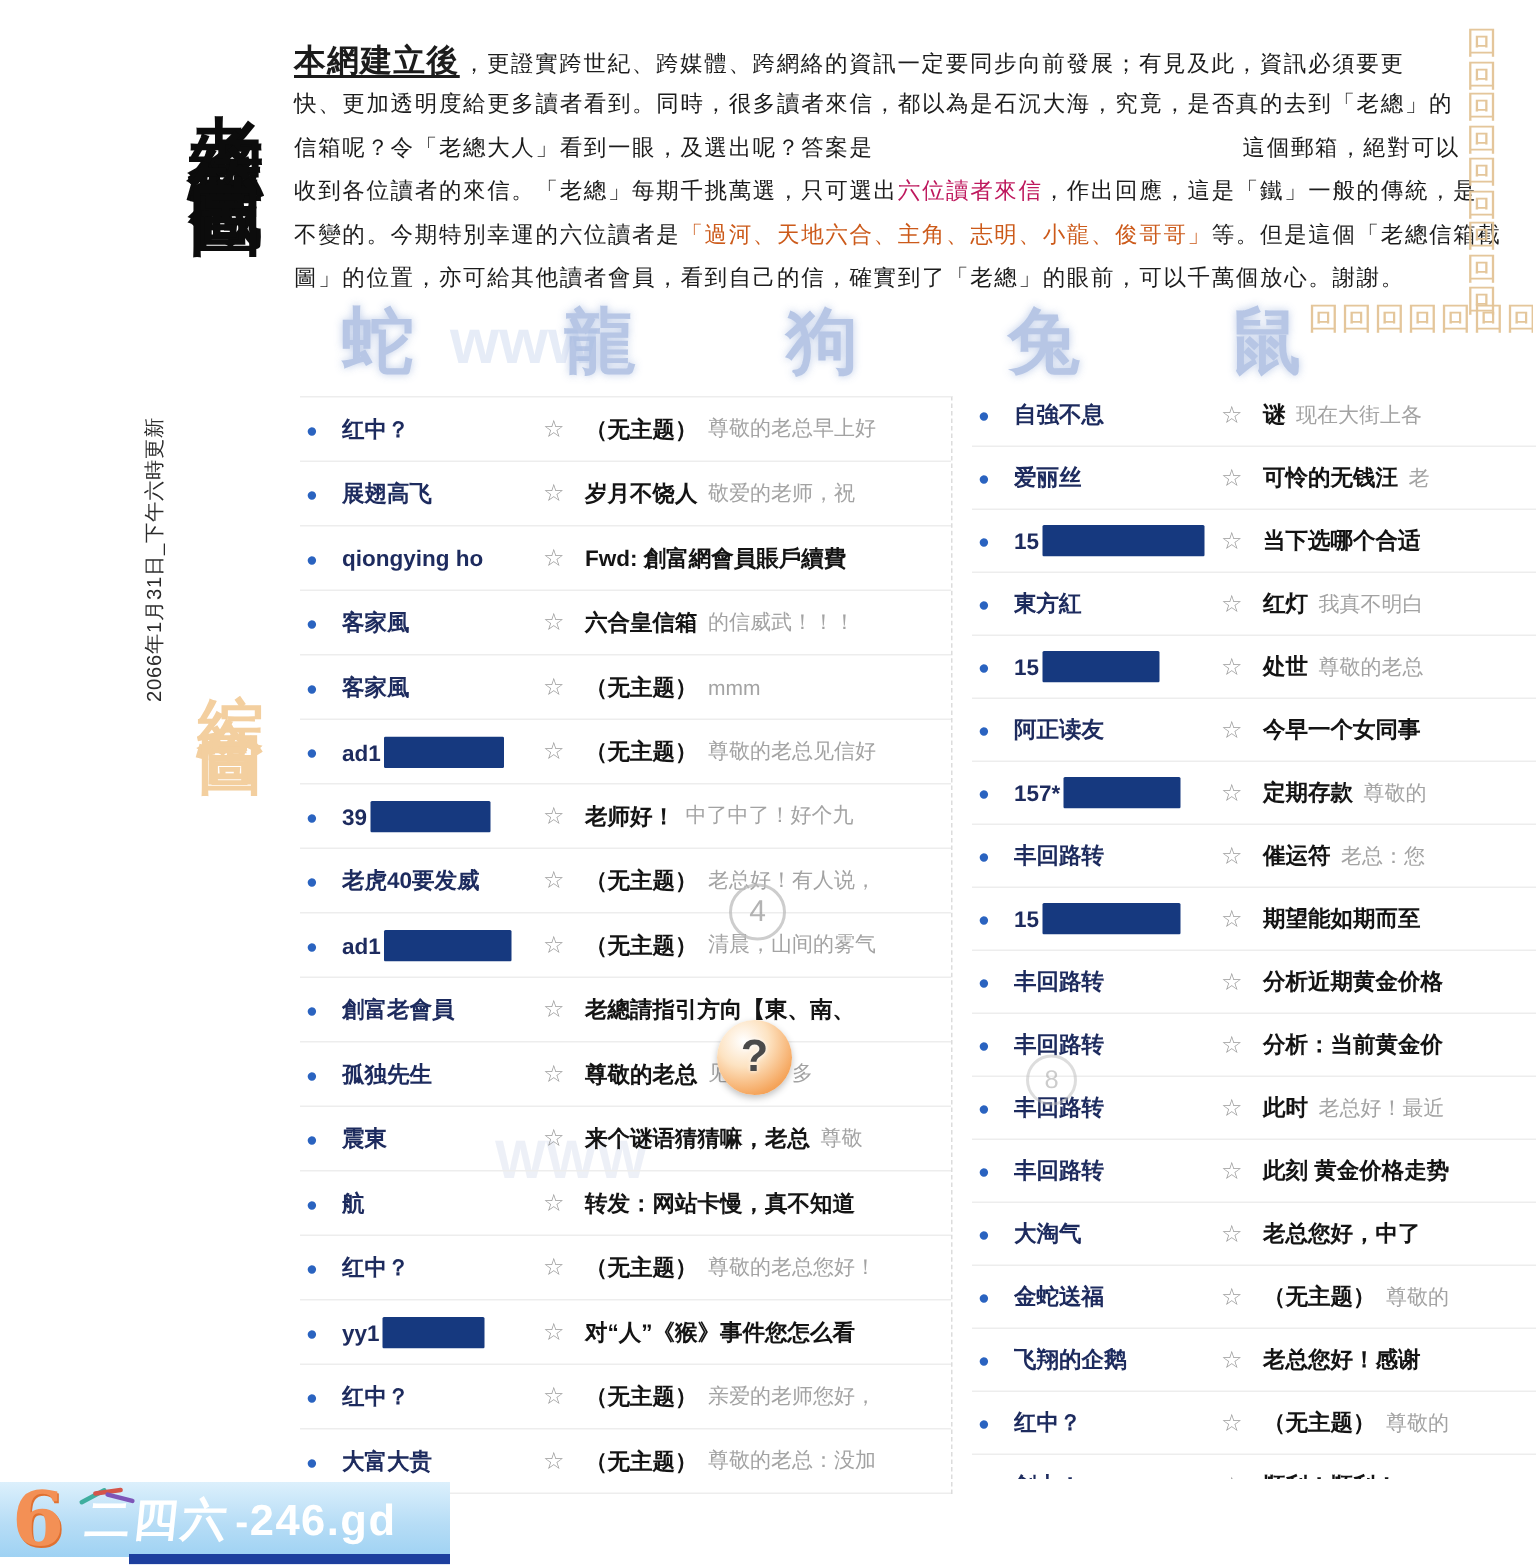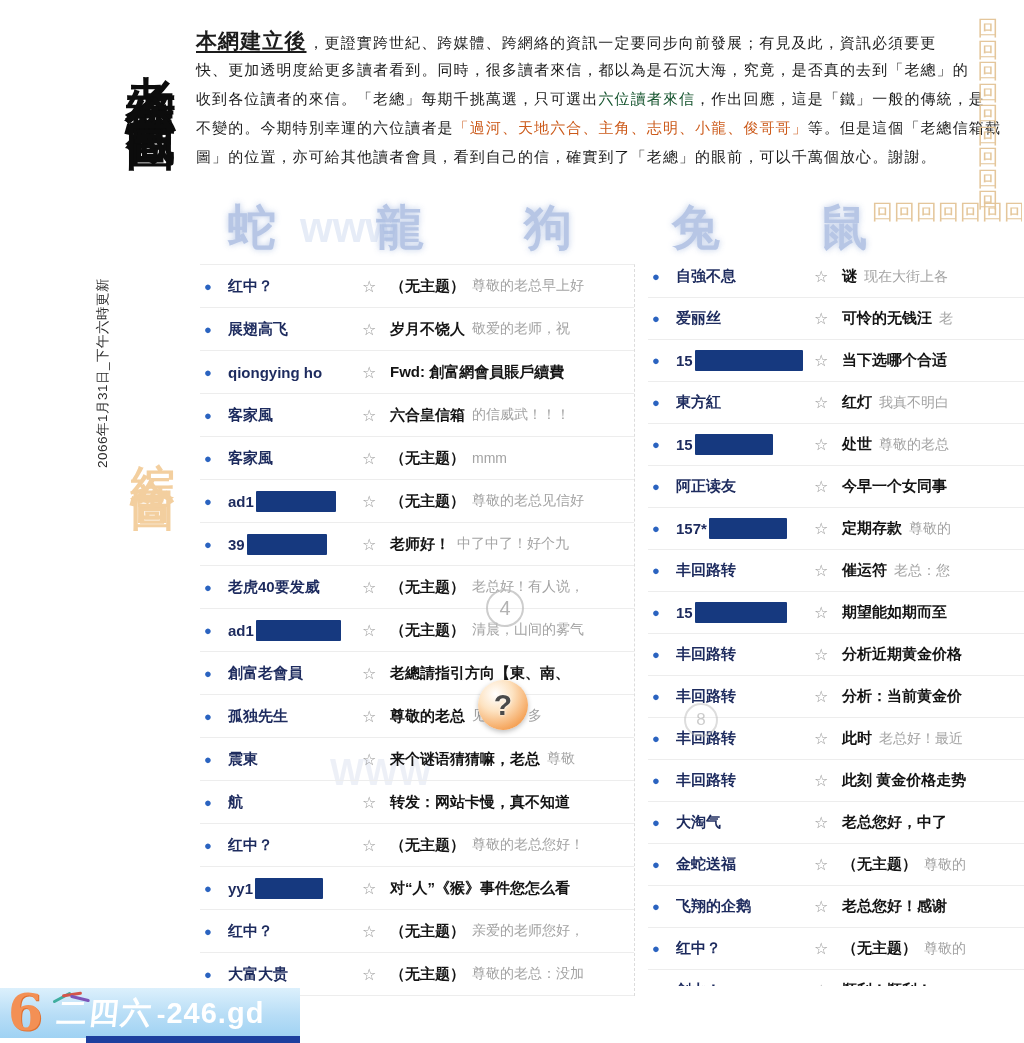--- a/index.html
+++ b/index.html
@@ -17,21 +17,21 @@
   .date-vert{position:absolute;left:94px;top:468px;width:222px;height:18px;
     transform:rotate(-90deg);transform-origin:left top;font-size:13.5px;color:#2b2b2b;
     letter-spacing:.5px;white-space:nowrap;}
 
   
   .intro{position:absolute;left:196px;top:26px;width:788px;}
   .iline{height:29px;line-height:29px;white-space:nowrap;font-size:15px;
     letter-spacing:1.1px;color:#1c1c1c;}
   .seg-lead{font-size:21px;font-weight:700;text-decoration:underline;
     text-underline-offset:3px;margin-right:2px;}
-  .seg-pink{color:#14532d;}
+  .seg-pink{color:#be185d;}
   .seg-orange{color:#cc5a1a;}
   .seg-gap{display:inline-block;width:246px;}
 
   
   .meander{color:#e3c496;font-family:"DejaVu Serif",serif;font-size:21px;opacity:.95;}
   .meander-v{position:absolute;left:976px;top:18px;width:24px;line-height:21.5px;
     white-space:pre-line;text-align:center;}
   .meander-h{position:absolute;left:872px;top:198px;width:150px;letter-spacing:1px;
     white-space:nowrap;overflow:hidden;}
 
@@ -94,20 +94,21 @@
 <div class="stage">
 
 
   <div class="title-main">老總信箱截圖</div>
   <div class="title-sub">綜合圖</div>
   <div class="date-vert">2066年1月31日_下午六時更新</div>
 
   <div class="intro">
       <div class="iline"><span class="seg-lead">本網建立後</span><span class="">，更證實跨世紀、跨媒體、跨網絡的資訊一定要同步向前發展；有見及此，資訊必須要更</span></div>
       <div class="iline"><span class="">快、更加透明度給更多讀者看到。同時，很多讀者來信，都以為是石沉大海，究竟，是否真的去到「老總」的</span></div>
+      <div class="iline"><span class="">信箱呢？令「老總大人」看到一眼，及選出呢？答案是</span><span class="seg-gap"></span><span class="">這個郵箱，絕對可以</span></div>
       <div class="iline"><span class="">收到各位讀者的來信。「老總」每期千挑萬選，只可選出</span><span class="seg-pink">六位讀者來信</span><span class="">，作出回應，這是「鐵」一般的傳統，是</span></div>
       <div class="iline"><span class="">不變的。今期特別幸運的六位讀者是</span><span class="seg-orange">「過河、天地六合、主角、志明、小龍、俊哥哥」</span><span class="">等。但是這個「老總信箱截</span></div>
       <div class="iline"><span class="">圖」的位置，亦可給其他讀者會員，看到自己的信，確實到了「老總」的眼前，可以千萬個放心。謝謝。</span></div>
     </div>
 
   <div class="meander meander-v">回
 回
 回
 回
 回

